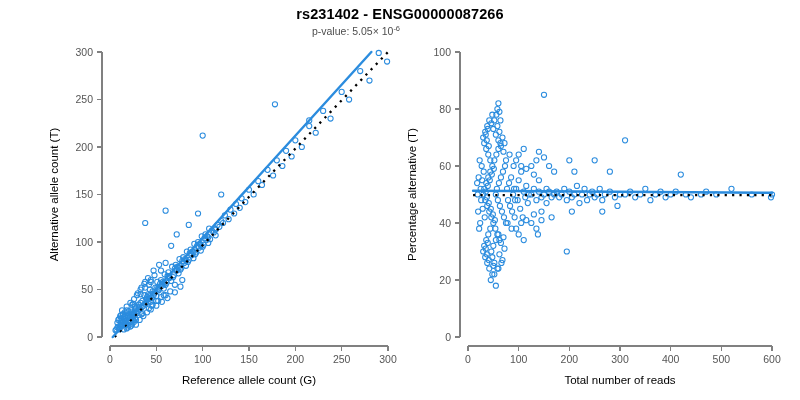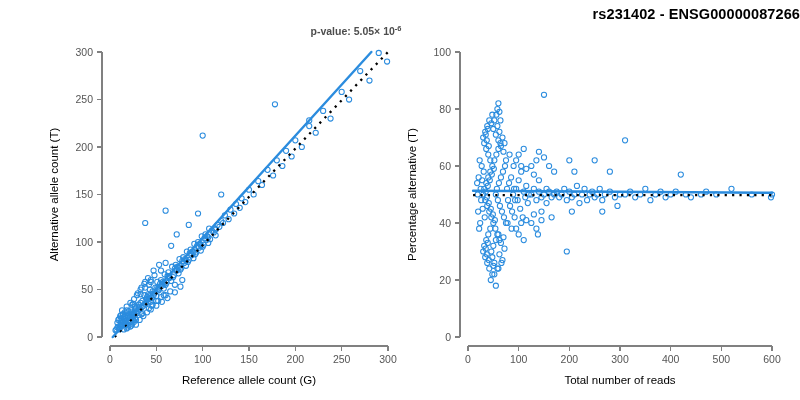--- a/index.html
+++ b/index.html
@@ -17,34 +17,34 @@
   #figure {
     position: relative;
     width: 800px;
     height: 400px;
   }
   .fig-title {
     position: absolute;
     top: 6px;
     left: 0;
     width: 800px;
-    text-align: right;
+    text-align: center;
     font-size: 14.5px;
     font-weight: bold;
     letter-spacing: 0.1px;
     color: #000000;
   }
   .fig-subtitle {
     position: absolute;
     top: 25px;
     left: 0;
     width: 712px;
     text-align: center;
     font-size: 10.5px;
-    font-weight: bold;
+    font-weight: normal;
     color: #4d4d4d;
   }
   .fig-subtitle sup {
     font-size: 7.5px;
     vertical-align: super;
     line-height: 0;
   }
   svg {
     position: absolute;
     top: 0;

